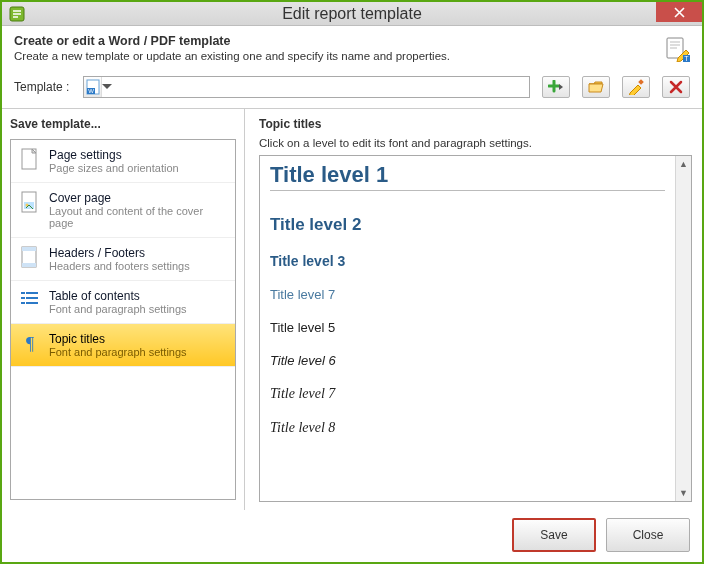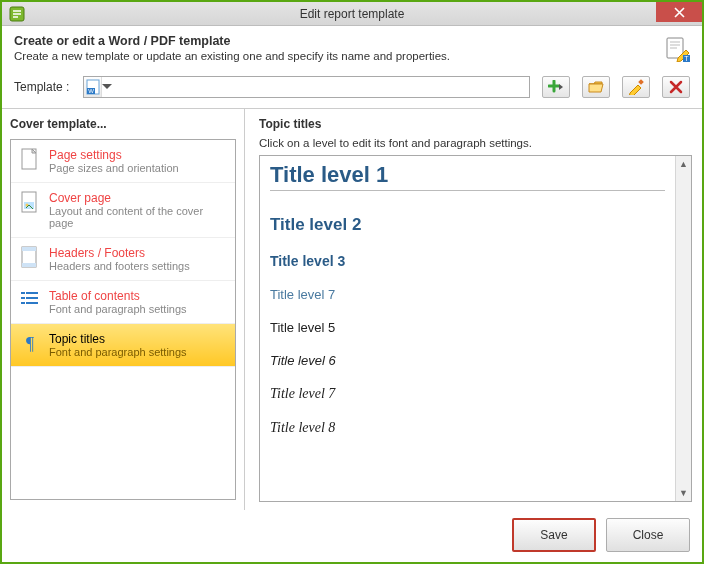--- a/index.html
+++ b/index.html
@@ -1,21 +1,21 @@
 <!DOCTYPE html>
 <html><head>
 <meta charset="utf-8">
 <style>
   * { box-sizing: border-box; }
   body { margin:0; font-family:"Segoe UI",Tahoma,Arial,sans-serif; font-size:12px; color:#333; background:#fff; }
   .window { width:704px; height:564px; border:2px solid #59a712; position:relative; display:flex; flex-direction:column; background:#fff; }
   
   .titlebar { height:24px; background:linear-gradient(#e4e4e4,#d6d6d6); border-bottom:1px solid #bdbdbd; display:flex; align-items:center; position:relative; }
   .titlebar .appicon { width:18px; height:18px; margin-left:6px; display:flex; align-items:center; justify-content:center; }
-  .titlebar .title { position:absolute; left:0; right:0; text-align:center; font-size:12px; color:#333; pointer-events:none; }
+  .titlebar .title { position:absolute; left:0; right:0; text-align:center; font-size:16px; color:#333; pointer-events:none; }
   .titlebar .closebtn { position:absolute; right:0; top:0; width:46px; height:20px; background:#c94f4a; display:flex; align-items:center; justify-content:center; color:#fff; font-size:14px; line-height:1; cursor:pointer; }
   
   .header { padding:8px 12px 10px; display:flex; align-items:flex-start; gap:10px; }
   .header .textcol { flex:1; }
   .header .htitle { font-weight:bold; font-size:12.5px; margin-bottom:2px; }
   .header .hdesc { font-size:11.5px; color:#333; }
   .header .hicon { width:26px; height:26px; margin-top:2px; }
   
   .toolbar { padding:4px 12px 10px; display:flex; align-items:center; gap:12px; }
   .toolbar .lbl { margin-right:2px; }
@@ -24,21 +24,21 @@
   .toolbar .templselect input { flex:1; border:none; outline:none; font-size:12px; padding:0 6px; height:100%; }
   .toolbar .templselect .chev { width:18px; text-align:center; color:#555; cursor:pointer; }
   .tbtn { width:28px; height:22px; border:1px solid #b5b5b5; background:linear-gradient(#fdfdfd,#e5e5e5); display:flex; align-items:center; justify-content:center; cursor:pointer; border-radius:2px; }
   
   .main { flex:1; display:flex; border-top:1px solid #ccc; min-height:0; }
   .sidepane { width:243px; border-right:1px solid #ccc; padding:8px 8px 0 8px; display:flex; flex-direction:column; }
   .sidepane .panetitle { font-weight:bold; font-size:12px; margin-bottom:8px; }
   .navlist { border:1px solid #a9a9a9; background:#fff; flex:1; overflow:auto; margin-bottom:10px;}
   .navitem { display:flex; gap:8px; padding:8px 8px; border-bottom:1px solid #eee; cursor:pointer; }
   .navitem .nicon { width:22px; height:26px; flex-shrink:0; display:flex; align-items:flex-start; justify-content:center; }
-  .navitem .ntext .ntitle { font-size:12px; color:#ef4444; }
+  .navitem .ntext .ntitle { font-size:12px; color:#0f172a; }
   .navitem .ntext .ndesc { font-size:11px; color:#888; }
   .navitem.selected { background:linear-gradient(#ffe37a,#ffc826); }
   .navitem.selected .ntitle { color:#000; }
   .navitem.selected .ndesc { color:#7a5b00; }
   
   .content { flex:1; padding:8px 10px 0 14px; display:flex; flex-direction:column; min-height:0; }
   .content .panetitle { font-weight:bold; font-size:12px; margin-bottom:6px; }
   .content .hint { font-size:11.5px; margin-bottom:6px; }
   .levelbox { flex:1; border:1px solid #a9a9a9; position:relative; overflow:hidden; margin-bottom:8px;padding-left:48px;}
   .levelscroll { position:absolute; left:0; top:0; right:16px; bottom:0; overflow:hidden; padding:4px 10px; }
@@ -133,21 +133,21 @@
     <div class="tbtn">
       <svg width="14" height="14">
           <path d="M2 2l10 10M12 2L2 12" stroke="#c62828" stroke-width="2.5" stroke-linecap="round"></path>
         </svg>
     </div>
   </div>
 
   <div class="main">
 
     <div class="sidepane">
-      <div class="panetitle">Cover template...</div>
+      <div class="panetitle">Save template...</div>
       <div class="navlist">
         <div class="navitem">
           <span class="nicon">
               <svg width="20" height="24">
                 <rect x="2" y="1" width="14" height="20" fill="#fff" stroke="#999"></rect>
                 <path d="M12 1l4 4h-4z" fill="#ddd" stroke="#999"></path>
               </svg>
             </span>
           <div class="ntext">
               <div class="ntitle">Page settings</div>

